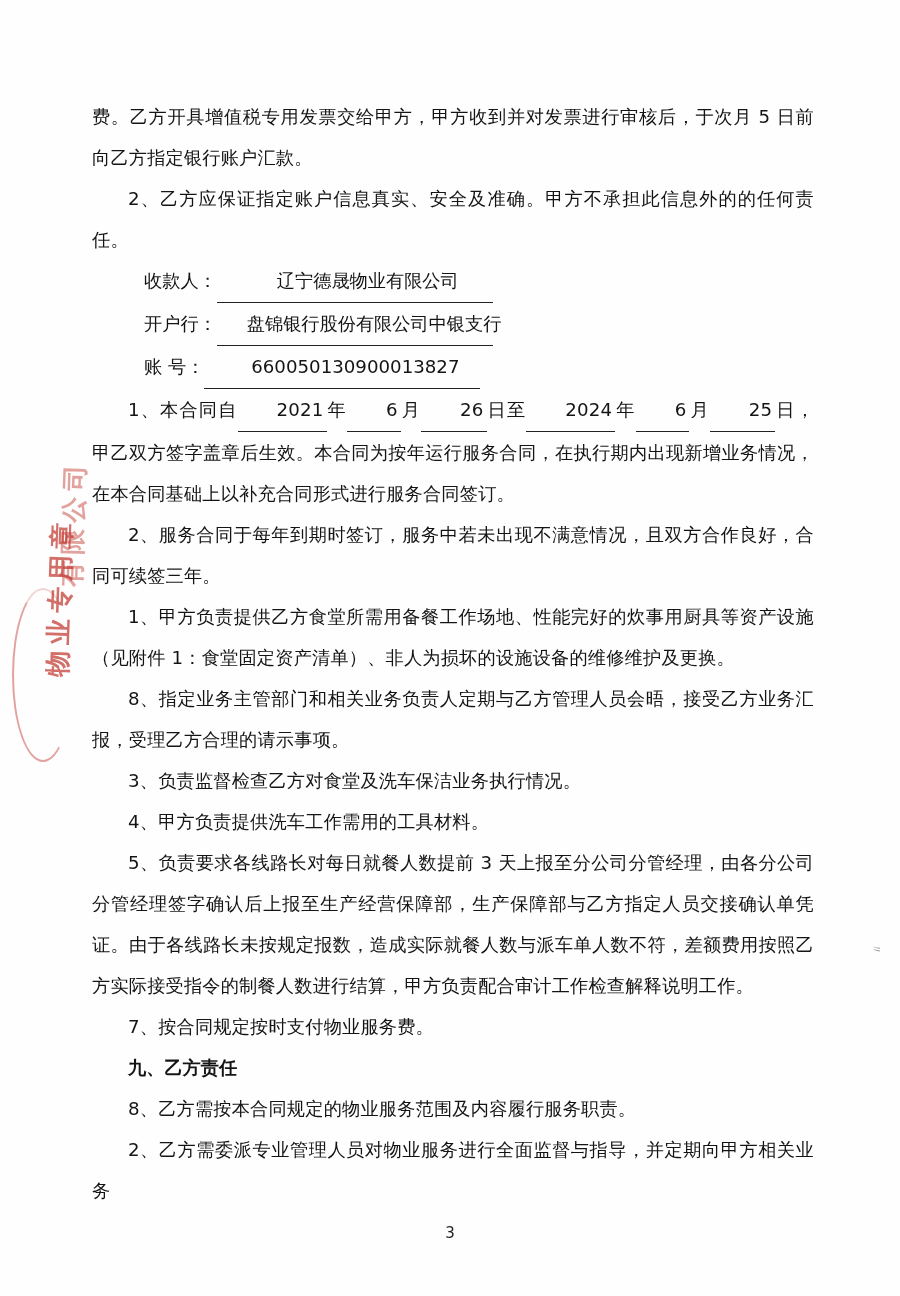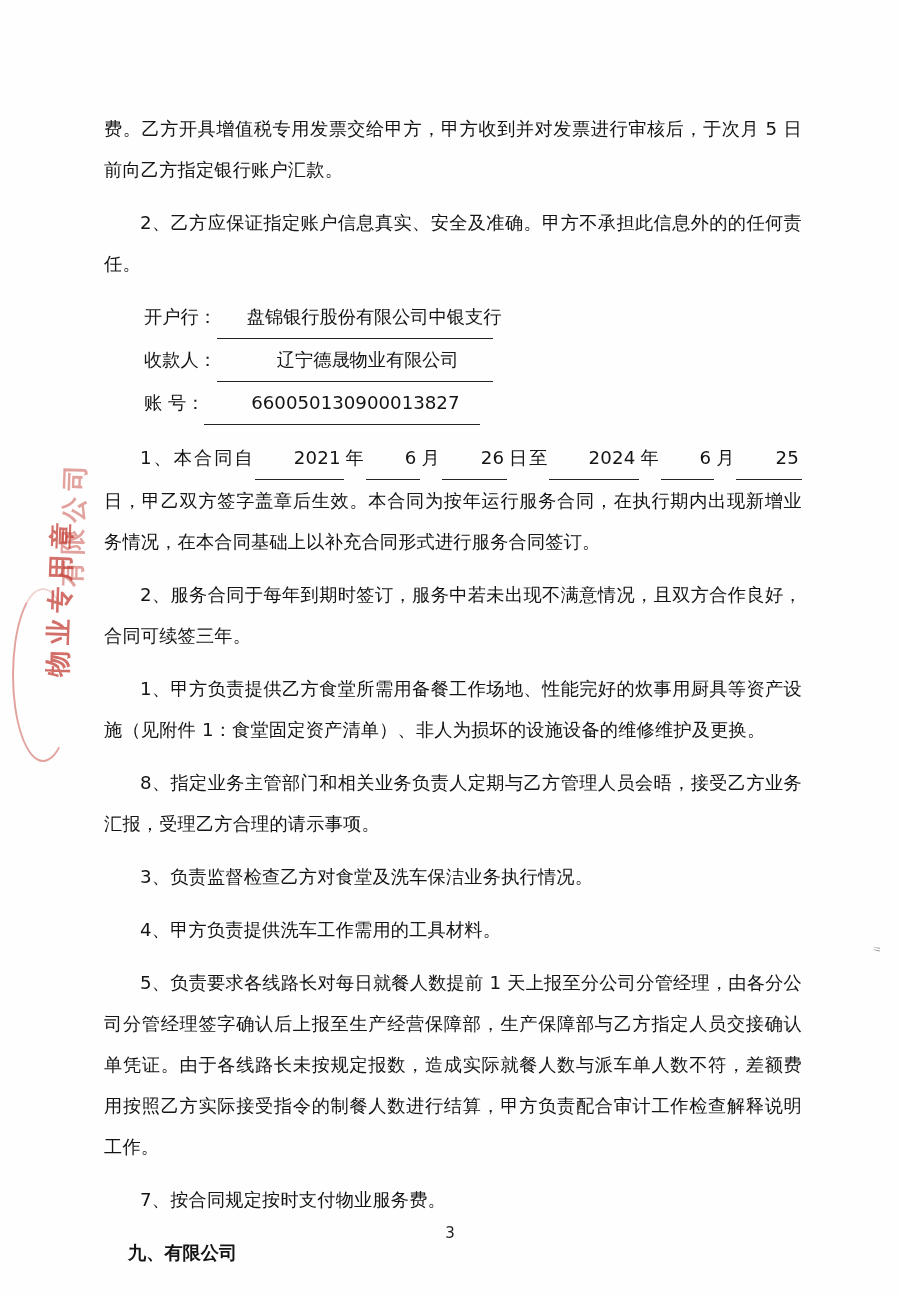--- a/index.html
+++ b/index.html
@@ -27,21 +27,21 @@
     left: 92px;
     top: 96px;
     width: 722px;
   }
   .para {
     font-size: 18.2px;
     line-height: 41px;
     letter-spacing: 0.2px;
     text-align: justify;
     text-justify: inter-ideograph;
-    margin: 12px;
+    margin: 0;
     white-space: pre-wrap;
   }
   .indent {
     text-indent: 36px;
   }
   .heading {
     text-indent: 36px;
     font-size: 18.2px;
     line-height: 41px;
     margin: 0;
@@ -135,51 +135,51 @@
 
   <div class="edge-mark">〃</div>
 
   <div class="content">
 
     <p class="para">费。乙方开具增值税专用发票交给甲方，甲方收到并对发票进行审核后，于次月 5 日前向乙方指定银行账户汇款。</p>
 
     <p class="para indent">2、乙方应保证指定账户信息真实、安全及准确。甲方不承担此信息外的的任何责任。</p>
 
     <p class="fieldline">
-      <span class="lbl">开户行：</span><span class="ul" style="width:268px">盘锦银行股份有限公司中银支行</span>
+      <span class="lbl">收款人：</span><span class="ul" style="width:268px">辽宁德晟物业有限公司</span>
     </p>
 
     <p class="fieldline">
-      <span class="lbl">收款人：</span><span class="ul" style="width:268px">辽宁德晟物业有限公司</span>
+      <span class="lbl">开户行：</span><span class="ul" style="width:268px">盘锦银行股份有限公司中银支行</span>
     </p>
 
     <p class="fieldline">
       <span class="lbl">账  号：</span><span class="ul" style="width:268px">660050130900013827</span>
     </p>
 
 
     <p class="para indent"><span>1、本合同自</span><span class="uls">2021</span><span>年</span><span class="uls" style="min-width:30px">6</span><span>月</span><span class="uls" style="min-width:30px">26</span><span>日至</span><span class="uls">2024</span><span>年</span><span class="uls" style="min-width:30px">6</span><span>月</span><span class="uls" style="min-width:30px">25</span><span>日，甲乙双方签字盖章后生效。</span><span>本合同为按年运行服务合同，在执行期内出现新增业务情况，在本合同基础上以补充合同形式进行服务合同签订。</span></p>
 
     <p class="para indent">2、服务合同于每年到期时签订，服务中若未出现不满意情况，且双方合作良好，合同可续签三年。</p>
 
 
     <p class="para indent">1、甲方负责提供乙方食堂所需用备餐工作场地、性能完好的炊事用厨具等资产设施（见附件 1：食堂固定资产清单）、非人为损坏的设施设备的维修维护及更换。</p>
 
     <p class="para indent">8、指定业务主管部门和相关业务负责人定期与乙方管理人员会晤，接受乙方业务汇报，受理乙方合理的请示事项。</p>
 
     <p class="para indent">3、负责监督检查乙方对食堂及洗车保洁业务执行情况。</p>
 
     <p class="para indent">4、甲方负责提供洗车工作需用的工具材料。</p>
 
-    <p class="para indent">5、负责要求各线路长对每日就餐人数提前 1 天上报至分公司分管经理，由各分公司分管经理签字确认后上报至生产经营保障部，生产保障部与乙方指定人员交接确认单凭证。由于各线路长未按规定报数，造成实际就餐人数与派车单人数不符，差额费用按照乙方实际接受指令的制餐人数进行结算，甲方负责配合审计工作检查解释说明工作。</p>
+    <p class="para indent">5、负责要求各线路长对每日就餐人数提前 3 天上报至分公司分管经理，由各分公司分管经理签字确认后上报至生产经营保障部，生产保障部与乙方指定人员交接确认单凭证。由于各线路长未按规定报数，造成实际就餐人数与派车单人数不符，差额费用按照乙方实际接受指令的制餐人数进行结算，甲方负责配合审计工作检查解释说明工作。</p>
 
 
     <p class="para indent">7、按合同规定按时支付物业服务费。</p>
 
-    <p class="heading">九、有限公司</p>
+    <p class="heading">九、乙方责任</p>
 
     <p class="para indent">8、乙方需按本合同规定的物业服务范围及内容履行服务职责。</p>
 
     <p class="para indent">2、乙方需委派专业管理人员对物业服务进行全面监督与指导，并定期向甲方相关业务</p>
 
   </div>
 
   <div class="pagenum">3</div>
 </div>
 

